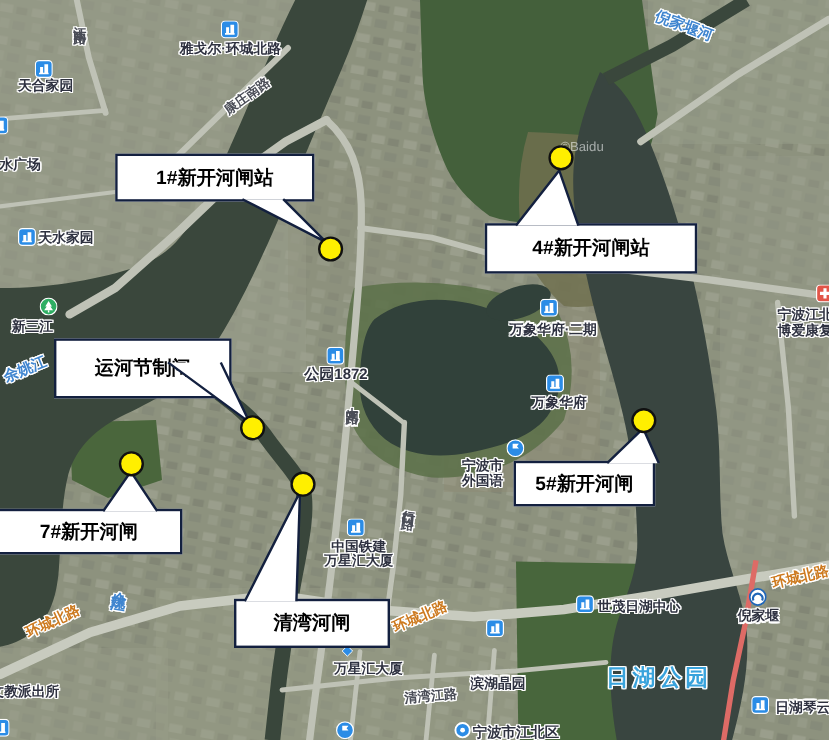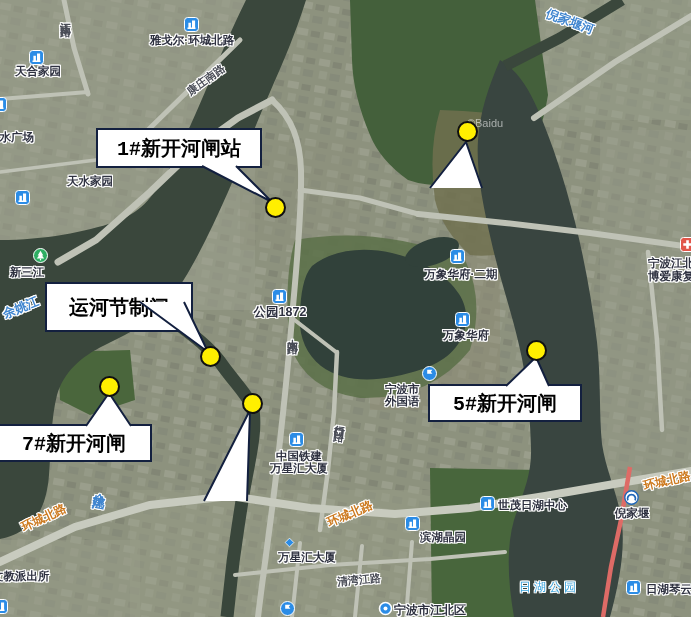--- a/index.html
+++ b/index.html
@@ -21,21 +21,21 @@
   .two-line{line-height:12px;}
   .watermark{z-index:7;font-size:11px;color:rgba(255,255,255,.55);transform:translateX(-50%);}
 
   
   .pico{position:absolute;z-index:21;width:15px;height:15px;}
   .pico.sm{width:11px;height:11px;}
 
   
   .callout{position:absolute;z-index:30;background:#fff;border:2px solid #13203f;
            box-sizing:border-box;display:flex;align-items:center;justify-content:center;
-           font-weight:bold;font-size:20px;color:#000;white-space:nowrap;font-family:Liberation Mono, monospace;}
+           font-weight:bold;font-size:16px;color:#000;white-space:nowrap;}
   .tails{position:absolute;left:0;top:0;z-index:31;pointer-events:none;}
   .dot{position:absolute;z-index:32;width:21px;height:21px;border-radius:50%;
        background:#ffef00;border:2px solid #101010;box-sizing:border-box;}
 </style>
 </head>
 <body>
 
 <svg width="0" height="0" style="position:absolute" aria-hidden="true">
   <defs>
     <symbol id="i-building" viewBox="0 0 15 15">
@@ -138,22 +138,22 @@
       <path d="M300,190 L360,198 L418,214" stroke-width="5"></path>
       <path d="M292,318 L336,352" stroke-width="4"></path>
     </g>
 
     <path d="M630,467 L621,520 L611,567 L603,617" fill="none" stroke="#de6b66" stroke-width="4.5"></path>
   </svg>
 
   <div class="lbl water-lbl halo rot" style="left:21px;top:308px;transform:translate(-50%,-50%) rotate(-22deg);">余姚江</div>
   <div class="lbl water-lbl halo rot vert" style="left:101px;top:486px;transform:translate(-50%,-50%) rotate(10deg);">余姚江</div>
   <div class="lbl water-lbl halo rot" style="left:570px;top:22px;transform:translate(-50%,-50%) rotate(20deg);">倪家堰河</div>
-  <div class="lbl halo rot" style="left:549px;top:587px;transform:translate(-50%,-50%);z-index:6;
-       font-weight:normal;font-size:12px;color:#39a3dc;letter-spacing:3px;">日湖公园</div>
+  <div class="lbl halo rot" style="left:549px;top:565px;transform:translate(-50%,-50%);z-index:6;
+       font-weight:bold;font-size:19px;color:#39a3dc;letter-spacing:3px;">日湖公园</div>
 
   <div class="lbl road-lbl halo rot" style="left:44px;top:518px;transform:translate(-50%,-50%) rotate(-25deg);">环城北路</div>
   <div class="lbl road-lbl halo rot" style="left:350px;top:514px;transform:translate(-50%,-50%) rotate(-23deg);">环城北路</div>
   <div class="lbl road-lbl halo rot" style="left:667px;top:481px;transform:translate(-50%,-50%) rotate(-13deg);">环城北路</div>
   <div class="lbl road-minor halo rot" style="left:206px;top:80px;transform:translate(-50%,-50%) rotate(-36deg);">康庄南路</div>
   <div class="lbl road-minor halo rot vert" style="left:65px;top:16px;transform:translate(-50%,-50%);">江南路</div>
   <div class="lbl road-minor halo rot vert" style="left:292px;top:333px;transform:translate(-50%,-50%);">大闸路</div>
   <div class="lbl road-minor halo rot vert" style="left:340px;top:420px;transform:translate(-50%,-50%) rotate(6deg);">行门口路</div>
   <div class="lbl road-minor halo rot" style="left:359px;top:580px;transform:translate(-50%,-50%) rotate(-5deg);">清湾江路</div>
 
@@ -170,21 +170,21 @@
   <div class="lbl poi halo ctr" style="left:192px;top:33px;">雅戈尔·环城北路</div>
 
   <svg class="pico" style="left:-8px;top:97px;">
       <use href="#i-building"></use>
     </svg>
   <div class="lbl poi halo ctr" style="left:11px;top:130px;">天水广场</div>
 
   <svg class="pico" style="left:15px;top:190px;">
       <use href="#i-building"></use>
     </svg>
-  <div class="lbl poi halo" style="left:32px;top:174px;margin-left:35px;">天水家园</div>
+  <div class="lbl poi halo" style="left:32px;top:191px;">天水家园</div>
 
   <svg class="pico" style="left:33px;top:248px;">
       <use href="#i-park"></use>
     </svg>
   <div class="lbl poi halo ctr" style="left:27px;top:265px;">新三江</div>
 
   <svg class="pico" style="left:272px;top:289px;">
       <use href="#i-building"></use>
     </svg>
   <div class="lbl poi halo ctr" style="left:280px;top:304px;font-size:12.5px;">公园1872</div>
@@ -221,21 +221,21 @@
   <div class="lbl poi halo" style="left:498px;top:498px;">世茂日湖中心</div>
 
   <svg class="pico" style="left:624px;top:490px;">
       <use href="#i-metro"></use>
     </svg>
   <div class="lbl poi halo ctr" style="left:632px;top:506px;">倪家堰</div>
 
   <svg class="pico" style="left:405px;top:516px;">
       <use href="#i-building"></use>
     </svg>
-  <div class="lbl poi halo ctr" style="left:415px;top:530px;margin-left:28px;">滨湖晶园</div>
+  <div class="lbl poi halo ctr" style="left:415px;top:562px;">滨湖晶园</div>
 
   <svg class="pico sm" style="left:284px;top:537px;">
       <use href="#i-marker"></use>
     </svg>
   <div class="lbl poi halo ctr" style="left:307px;top:550px;">万星汇大厦</div>
 
   <svg class="pico" style="left:626px;top:580px;">
       <use href="#i-building"></use>
     </svg>
   <div class="lbl poi halo" style="left:646px;top:582px;">日湖琴云</div>
@@ -258,28 +258,34 @@
   <svg class="pico" style="left:-7px;top:599px;">
       <use href="#i-building"></use>
     </svg>
   <svg class="pico" style="left:280px;top:601px;">
       <use href="#i-school"></use>
     </svg>
 
   <div class="callout" style="left:96px;top:128px;width:166px;height:40px;">
     <span>1#新开河闸站</span>
   </div>
+  <div class="callout" style="left:404px;top:186px;width:177px;height:42px;">
+    <span>4#新开河闸站</span>
+  </div>
   <div class="callout" style="left:45px;top:282px;width:148px;height:50px;justify-content:center;">
     <span>运河节制闸</span>
   </div>
   <div class="callout" style="left:-4px;top:424px;width:156px;height:38px;">
     <span>7#新开河闸</span>
   </div>
-  <div class="callout" style="left:428px;top:384px;width:154px;height:38px;">
+  <div class="callout" style="left:428px;top:384px;width:118px;height:38px;">
     <span>5#新开河闸</span>
+  </div>
+  <div class="callout" style="left:195px;top:499px;width:130px;height:41px;">
+    <span>清湾河闸</span>
   </div>
 
   <svg class="tails" width="691" height="617" viewBox="0 0 691 617">
     <path d="M202,166 L272,202 L236,166" fill="#fff" stroke="#13203f" stroke-width="2"></path>
     <path d="M430,188 L466,142 L482,188" fill="#fff" stroke="#13203f" stroke-width="2"></path>
     <path d="M140,302 L208,352 L184,302" fill="#fff" stroke="#13203f" stroke-width="2"></path>
     <path d="M86,426 L109,393 L131,426" fill="#fff" stroke="#13203f" stroke-width="2"></path>
     <path d="M506,386 L536,357 L549,386" fill="#fff" stroke="#13203f" stroke-width="2"></path>
     <path d="M204,501 L250,410 L247,501" fill="#fff" stroke="#13203f" stroke-width="2"></path>
   </svg>

